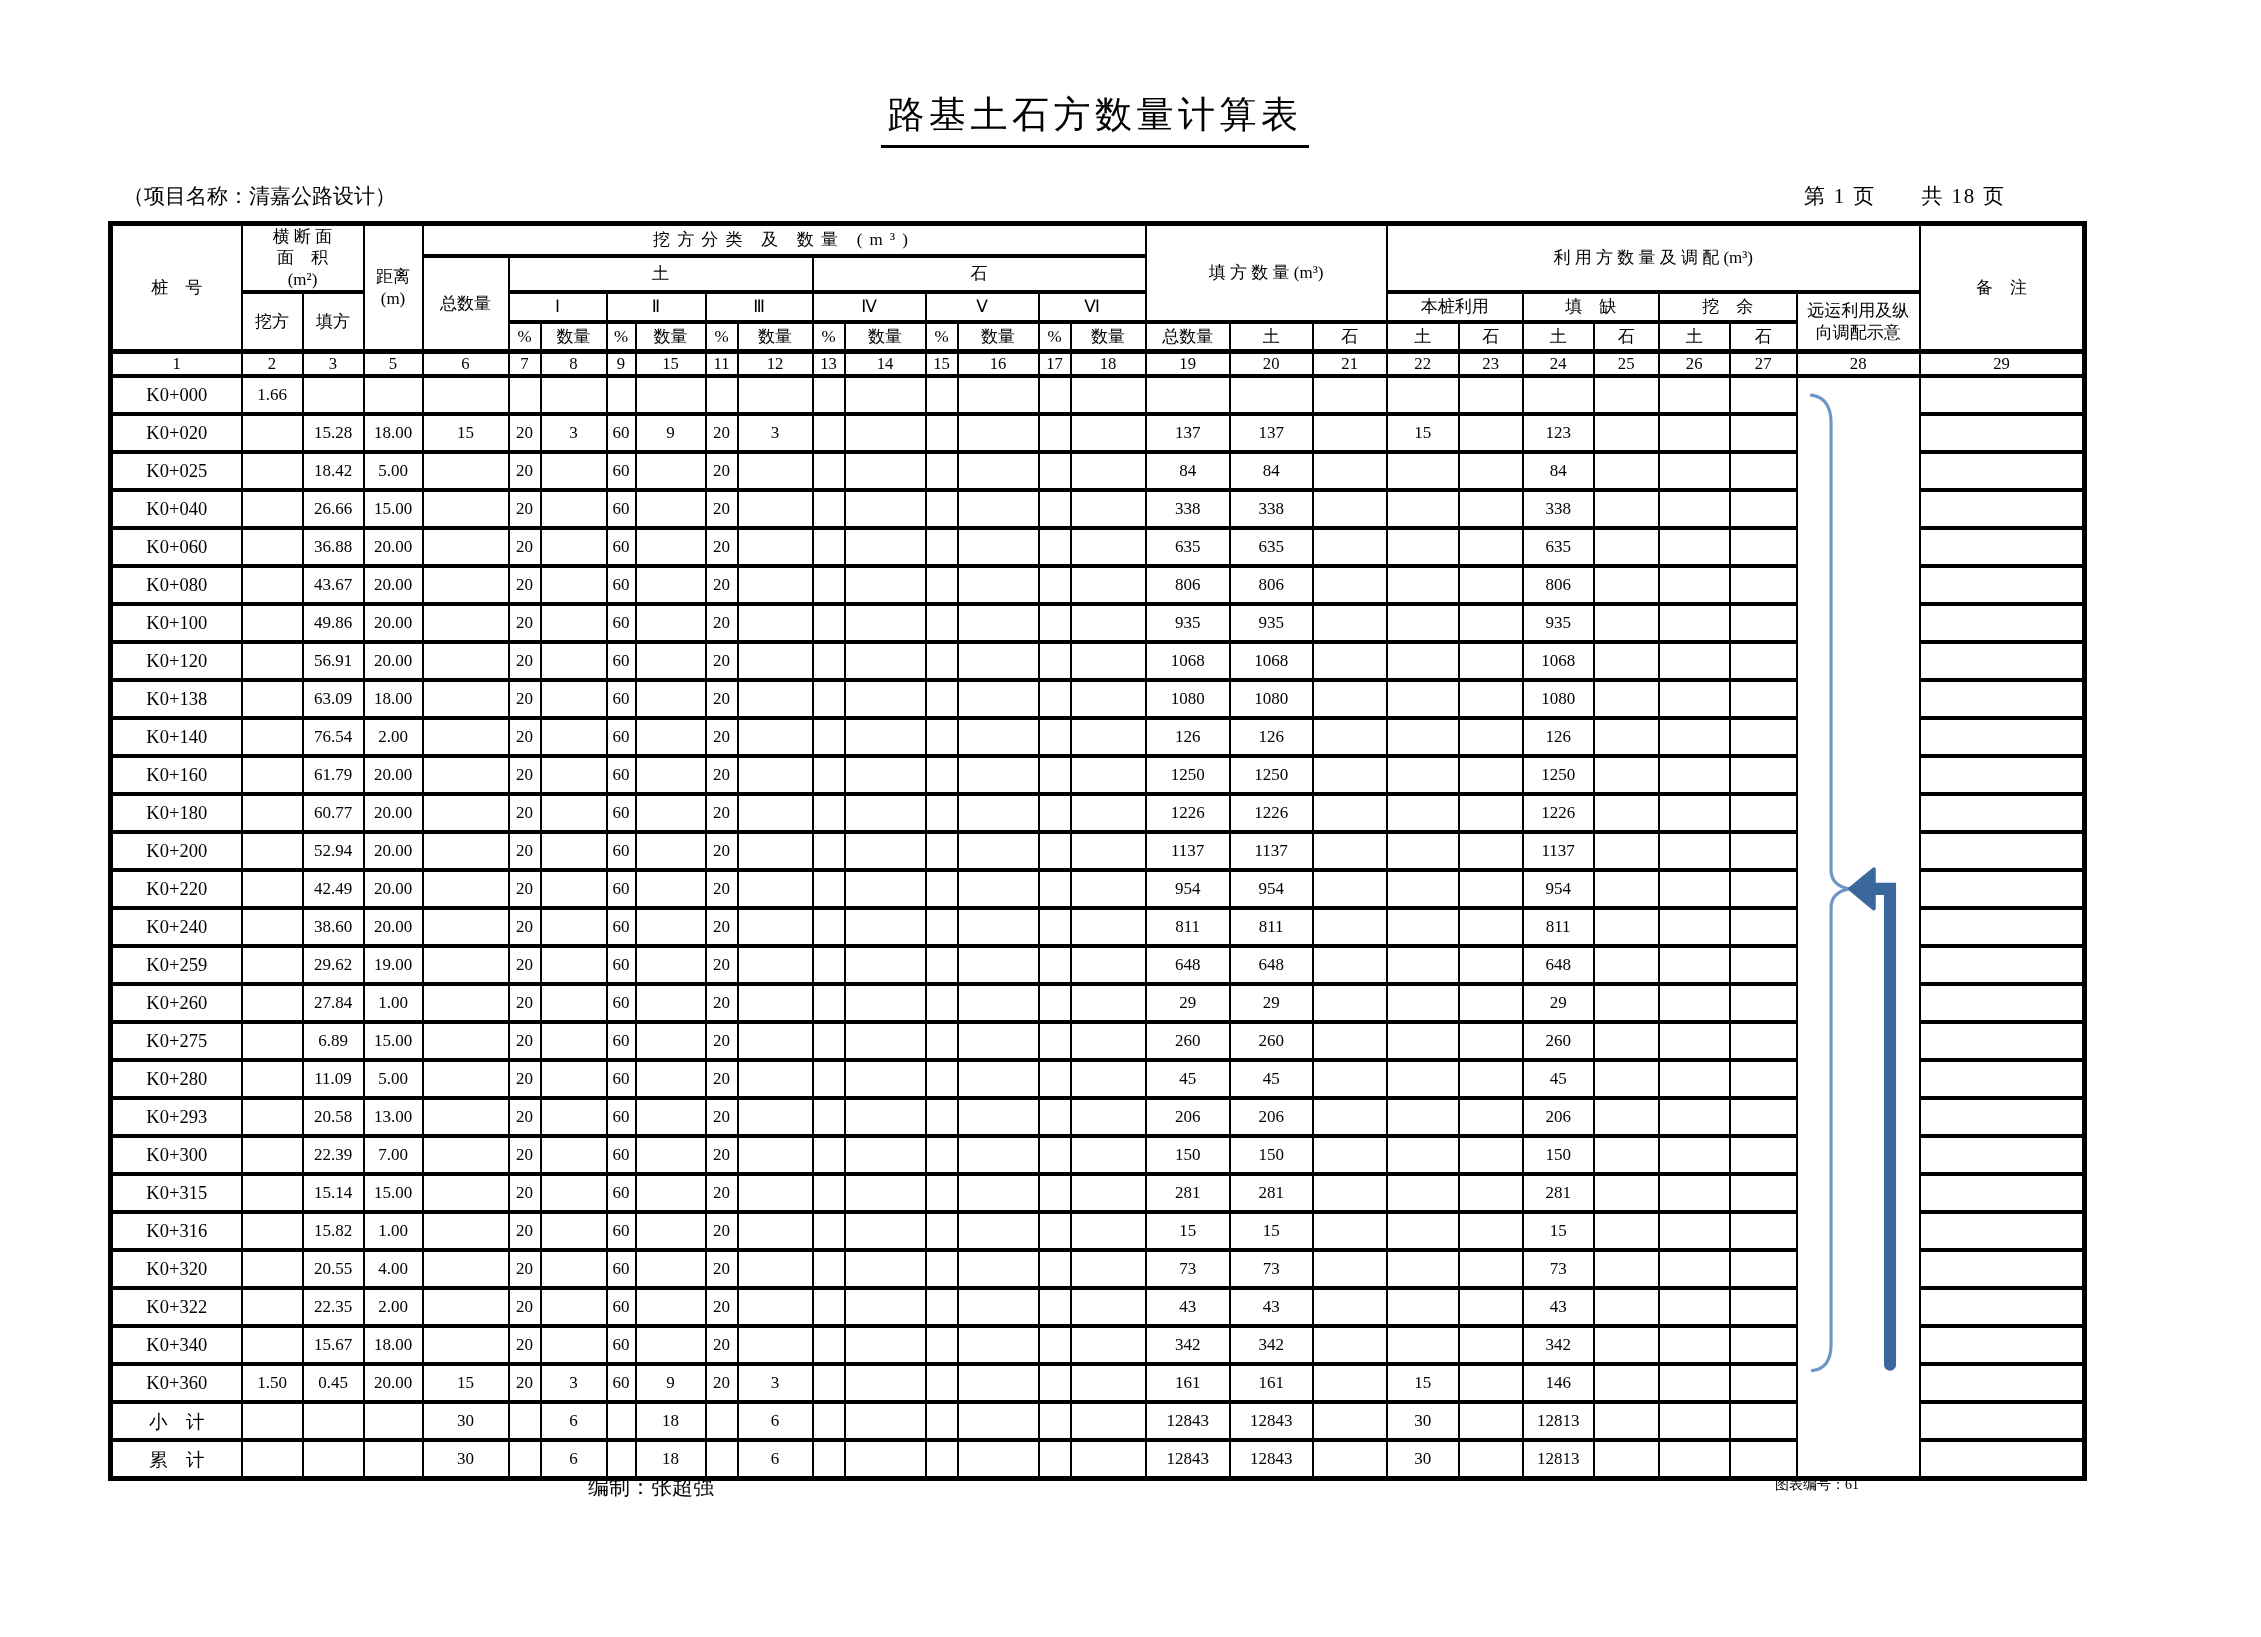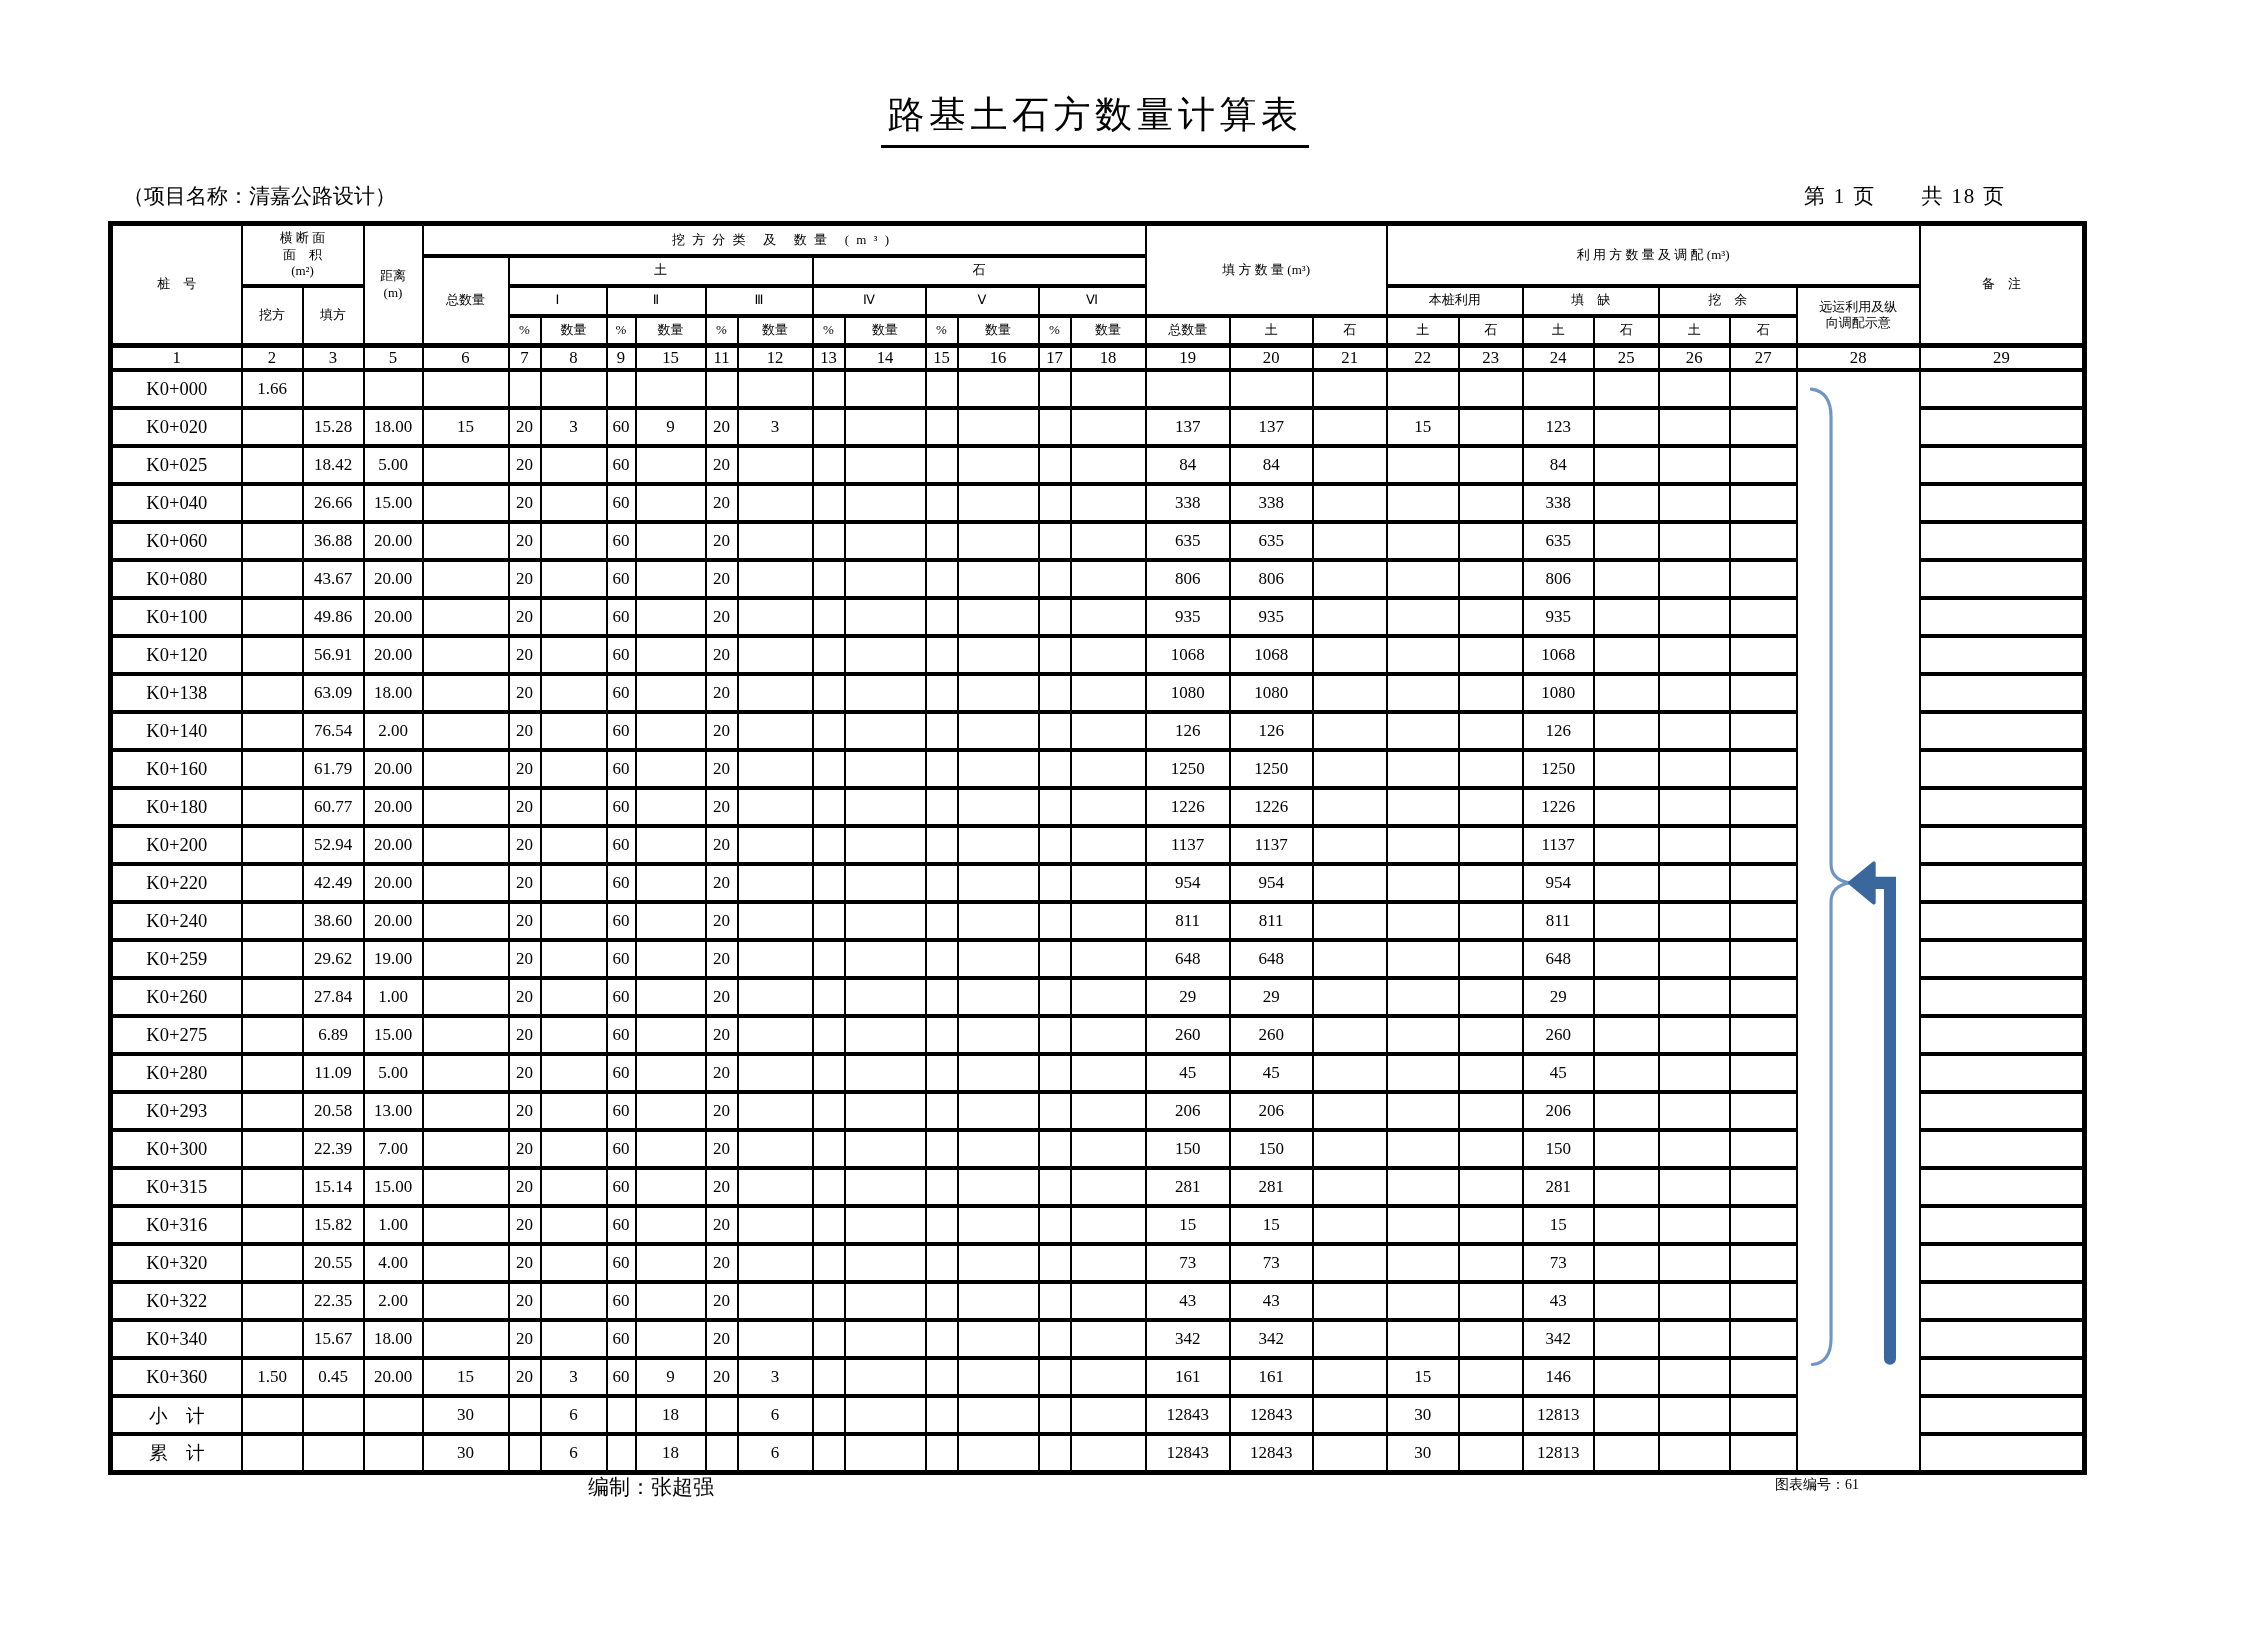--- a/index.html
+++ b/index.html
@@ -11,21 +11,21 @@
          font-size:37px;letter-spacing:4.5px;border-bottom:3.2px solid #000;padding:0 6.3px 5.4px 6.3px;}
   .project{position:absolute;left:123px;top:182px;font-size:21px;}
   .pageinfo{position:absolute;left:1804px;top:182px;font-size:21px;letter-spacing:1.8px;}
   .footer-left{position:absolute;left:588px;top:1473px;font-size:21px;text-align:right;}
   .footer-right{position:absolute;left:1775px;top:1476px;font-size:14px;}
   
   table{position:absolute;left:108px;top:221px;width:1972px;border-collapse:collapse;
         table-layout:fixed;border:5.9px solid #000;}
   td,th{border:solid #000;border-width:4.1px 2.3px;text-align:center;vertical-align:middle;
         padding:0;font-weight:normal;overflow:hidden;}
-  th{font-size:13px;line-height:1.25;}
+  th{font-size:17px;line-height:1.25;}
   .sp{letter-spacing:7.2px;}
   .hr1{height:32px;} .hr2{height:30px;} .hr3{height:30px;} .hr4{height:30px;}
   .numrow-tr{height:23.5px;}
   .numrow{font-size:16.7px;border-top-width:5.4px;}
   .data-tr{height:38px;}
   .stake{font-size:18.5px;}
   .val{font-size:17px;}
   .haul{padding:0;position:relative;}
   .haul svg{position:absolute;left:0;top:0;width:100%;height:100%;}
   .remark{}

